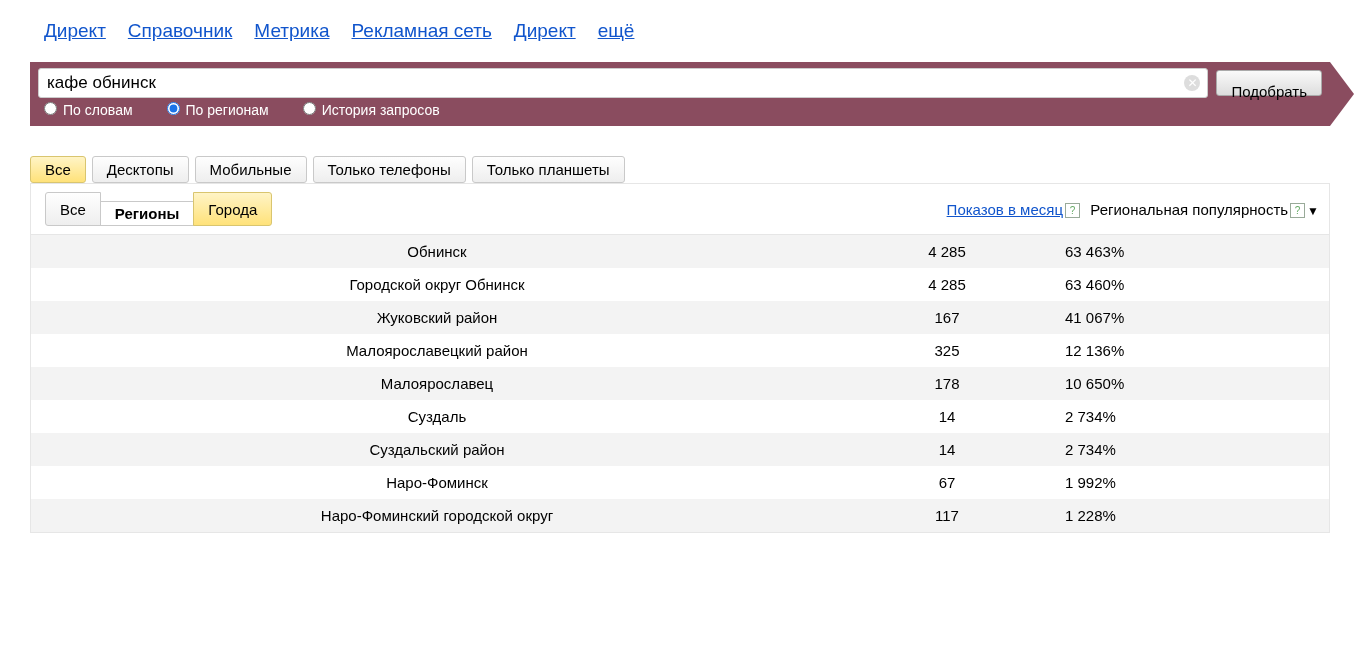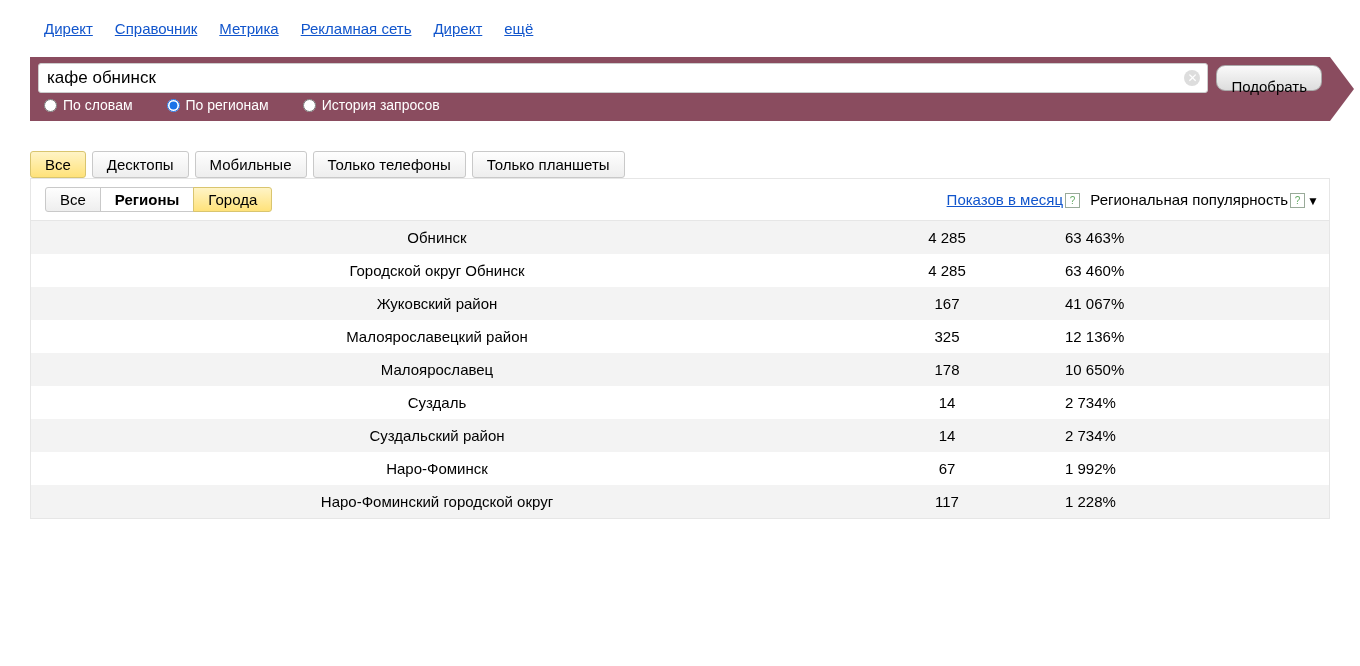--- a/index.html
+++ b/index.html
@@ -9,21 +9,21 @@
     font-size: 15px;
     color: #000;
     background: #fff;
   }
   .wrap { width: 1300px; margin: 0 auto; padding: 20px 30px 0 30px; }
   .topnav { margin: 0 0 20px 14px; }
   .topnav a {
     color: #1155cc;
     text-decoration: underline;
     margin-right: 22px;
-    font-size: 15px;
+    font-size: 19px;
   }
   .searchbar {
     position: relative;
     background: #8a4c5f;
     height: 64px;
   }
   .searchbar .arrow {
     position: absolute;
     right: -24px; top: 0;
     width: 0; height: 0;
@@ -61,33 +61,33 @@
     font-size: 12px;
     line-height: 16px;
     text-align: center;
     cursor: pointer;
   }
   .submit-btn {
     height: 24px;
     padding: 12px 14px;
     background: linear-gradient(#fafafa,#ddd);
     border: 1px solid #aaa;
-    border-radius: 9px;
+    border-radius: 3px;
     font-size: 15px;
     cursor: pointer;
   }
   .radio-row {
     display: flex;
     align-items: center;
     gap: 34px;
     padding: 4px 14px 0 14px;
     color: #fff;
     font-size: 14px;
   }
-  .radio-row label { display: flex; align-items: center; gap: 6px; cursor: pointer; }
+  .radio-row label { display: flex; align-items: flex-start; gap: 6px; cursor: pointer; }
   .radio-row input { margin:0; accent-color:#1a73e8; }
   .device-tabs {
     margin-top: 30px;
     display: flex;
     gap: 6px;
   }
   .device-tabs button {
     border: 1px solid #c9c9c9;
     background: linear-gradient(#fefefe,#eee);
     padding: 4px 14px;
@@ -122,20 +122,21 @@
     padding: 3px 14px;
     font-size: 15px;
     cursor: pointer;
     margin-left: -1px;
   }
   .region-tabs button:first-child { border-radius: 3px 0 0 3px; margin-left:0;}
   .region-tabs button:last-child  { border-radius: 0 3px 3px 0; }
   .region-tabs button.active {
     font-weight: bold;
     background: #fff;
+    margin-top: 9px;
   }
   .region-tabs button.yellow {
     background: linear-gradient(#fff4c6,#ffe27a);
     border-color: #d9c56f;
   }
   .sort-cols { font-size: 15px; }
   .sort-cols a { color:#1155cc; text-decoration:underline;margin-left:14px; }
   .sort-cols .help {
     display:inline-block;
     width:13px;height:13px;

